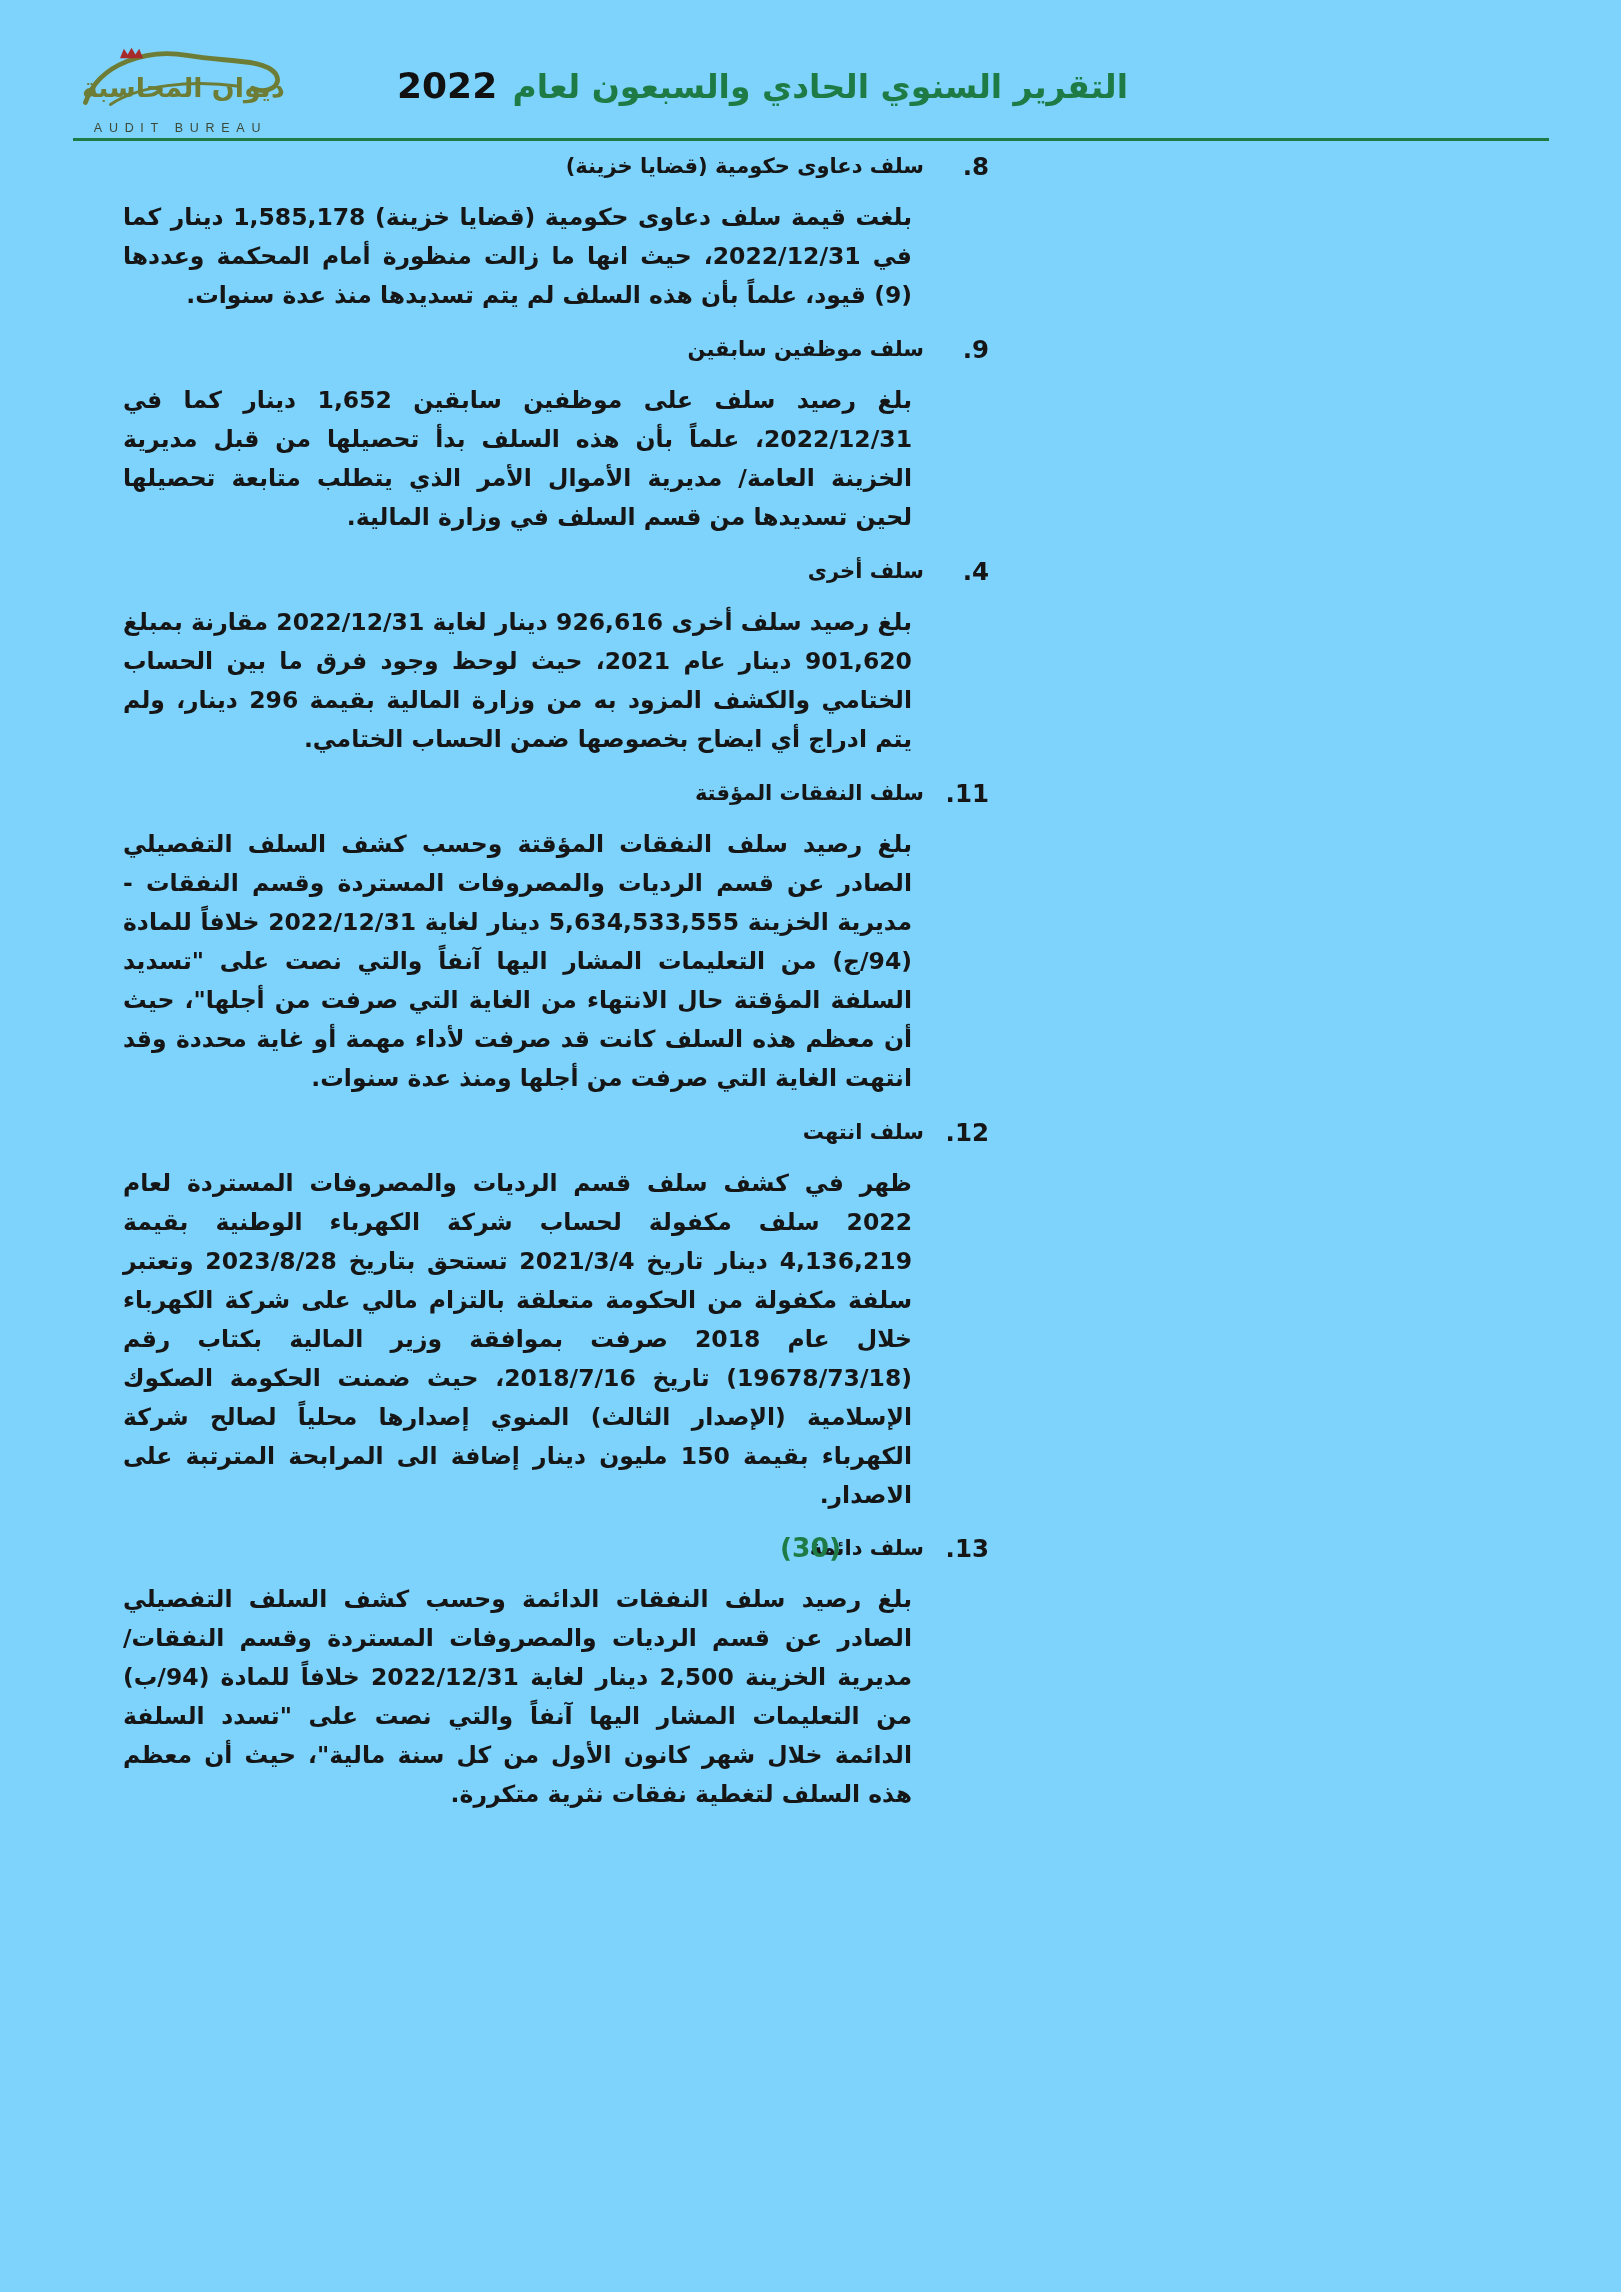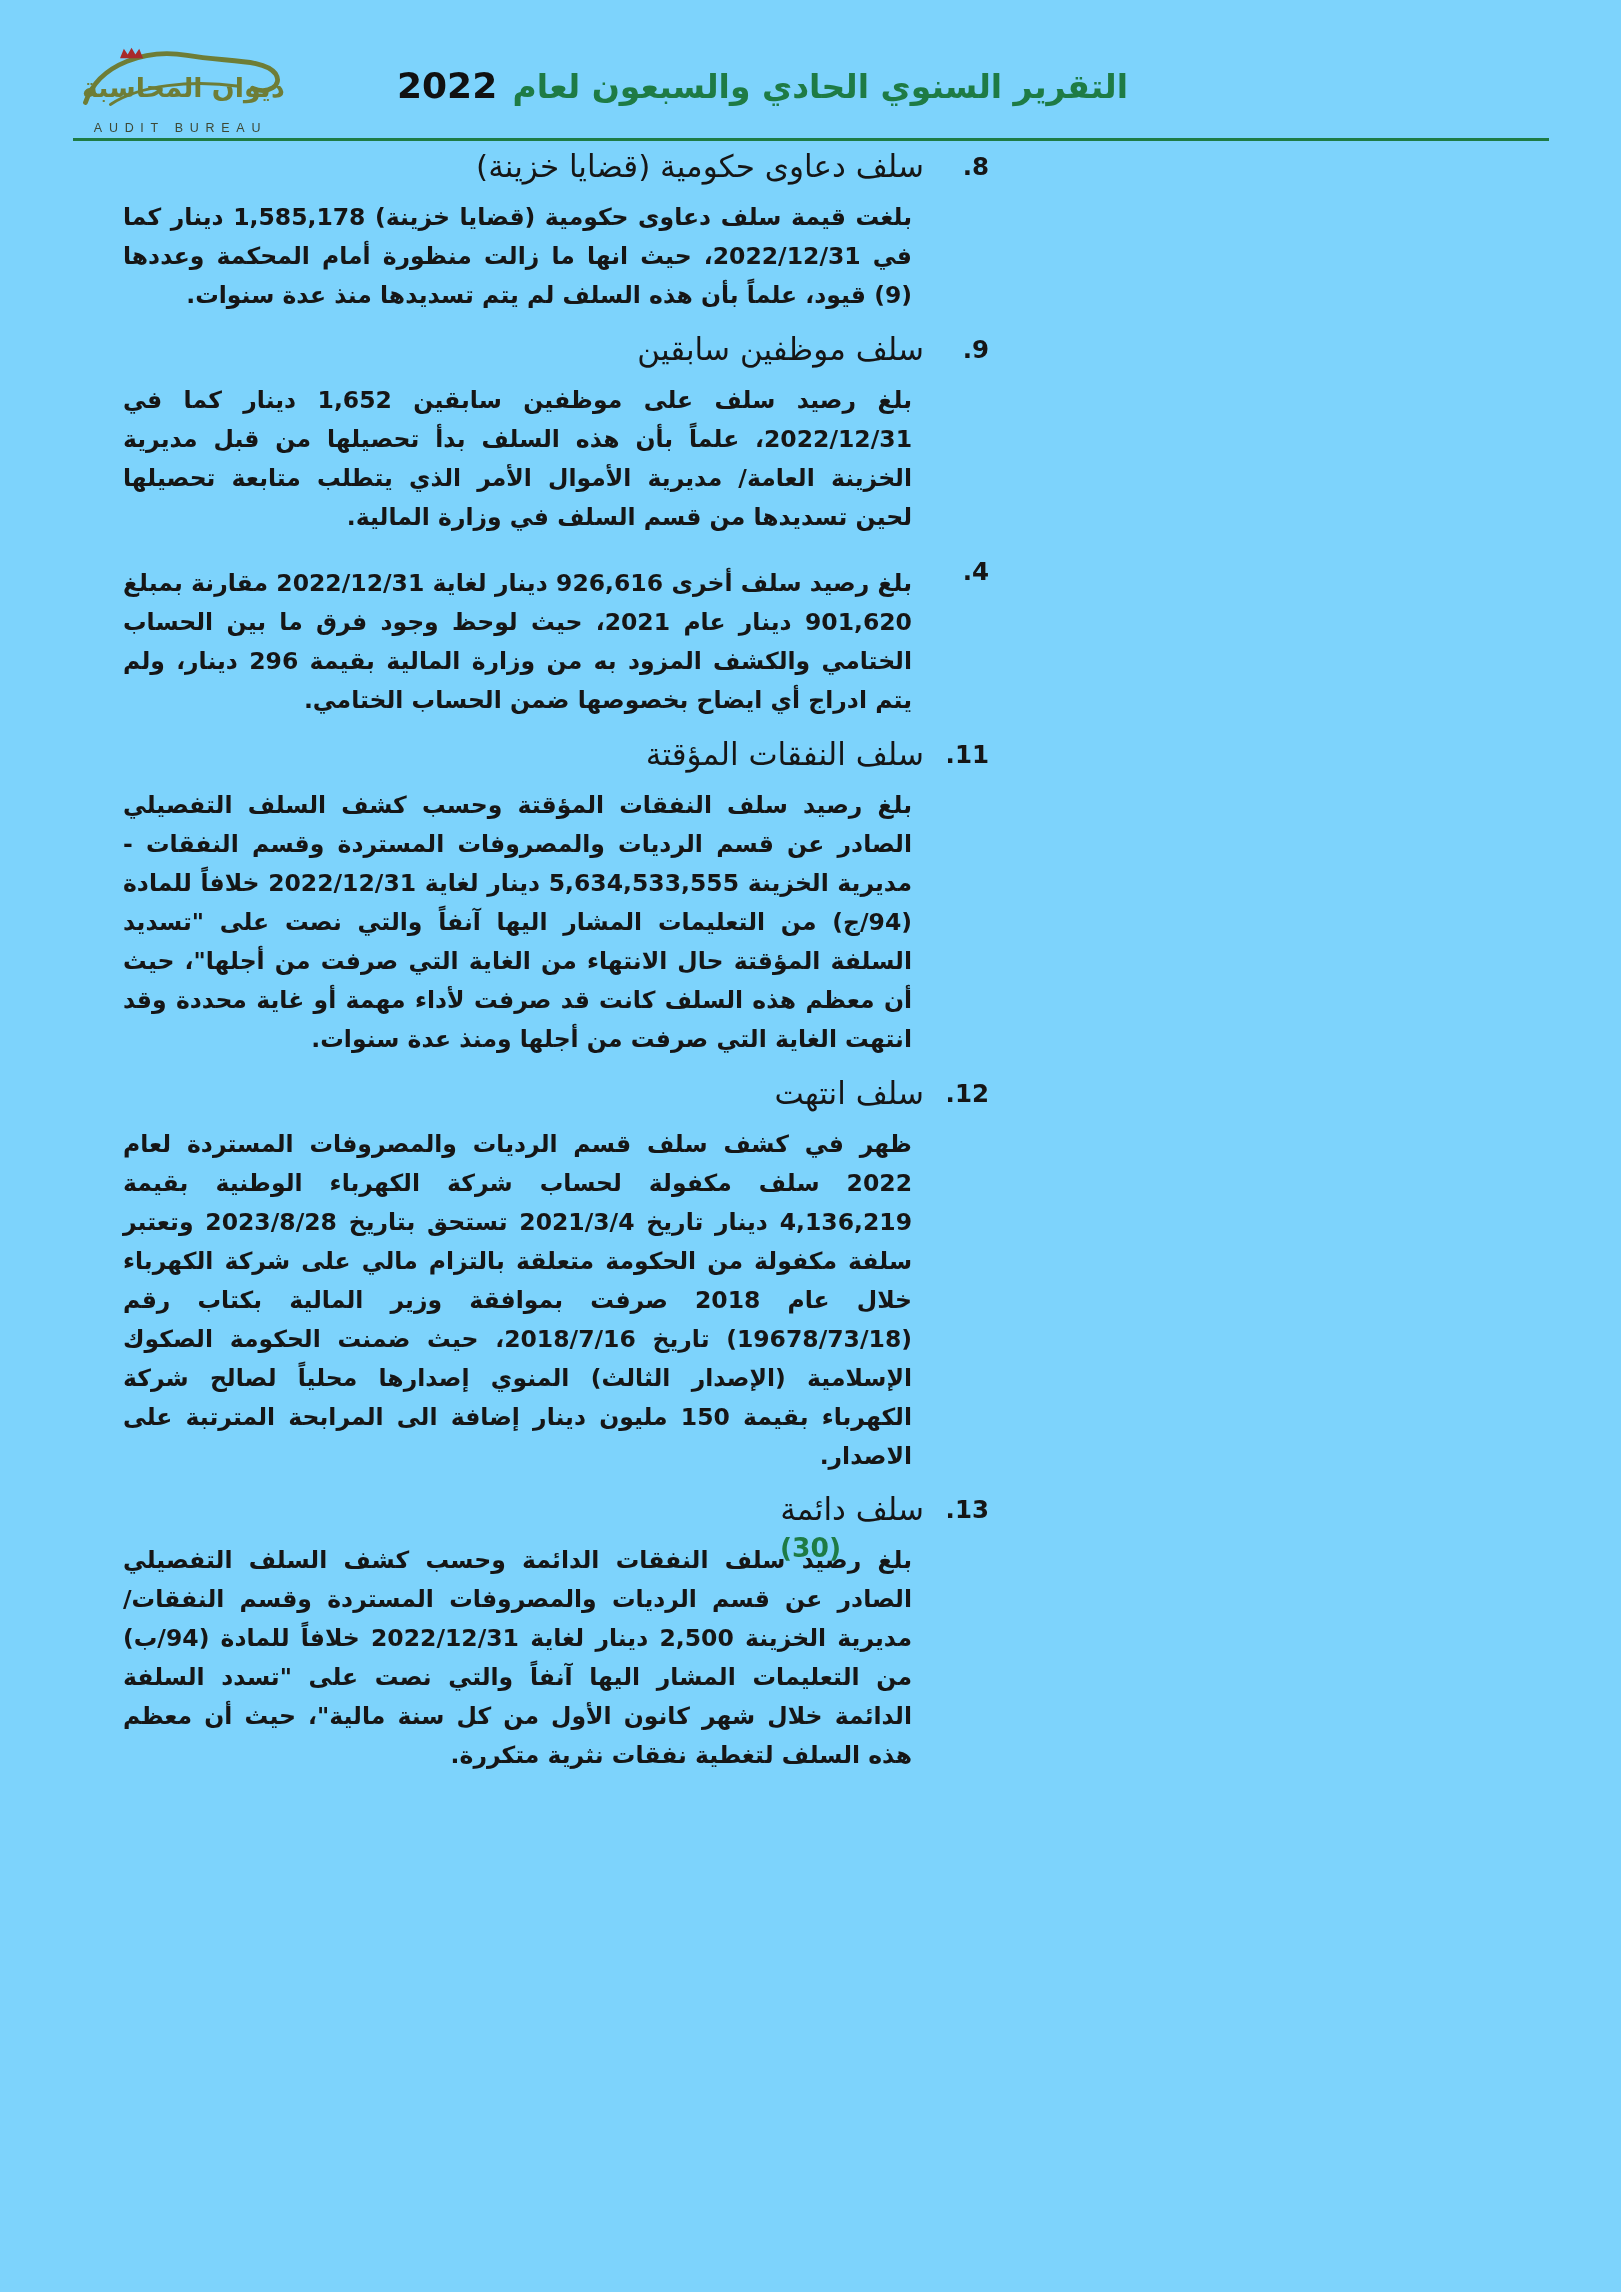--- a/index.html
+++ b/index.html
@@ -70,22 +70,22 @@
     flex: 0 0 65px;
     width: 65px;
     font-size: 24.5px;
     font-weight: bold;
     line-height: 39px;
     direction: rtl;
   }
   .itembody { flex: 1 1 auto; min-width: 0; }
   .heading {
     margin: 0;
-    font-size: 31px;
-    font-weight: normal;
+    font-size: 21px;
+    font-weight: bold;
     line-height: 39px;
   }
   .para {
     margin: 12px;
     font-size: 23.5px;
     font-weight: bold;
     line-height: 39px;
     text-align: justify;
   }
   
@@ -139,20 +139,21 @@
       <div class="num">9.</div>
       <div class="itembody">
         <h3 class="heading">سلف موظفين سابقين</h3>
         <p class="para">بلغ رصيد سلف على موظفين سابقين 1,652 دينار كما في 2022/12/31، علماً بأن هذه السلف بدأ تحصيلها من قبل مديرية الخزينة العامة/ مديرية الأموال الأمر الذي يتطلب متابعة تحصيلها لحين تسديدها من قسم السلف في وزارة المالية.</p>
       </div>
     </section>
 
     <section class="item">
       <div class="num">4.</div>
       <div class="itembody">
+        <h3 class="heading">سلف أخرى</h3>
         <p class="para">بلغ رصيد سلف أخرى 926,616 دينار لغاية 2022/12/31 مقارنة بمبلغ 901,620 دينار عام 2021، حيث لوحظ وجود فرق ما بين الحساب الختامي والكشف المزود به من وزارة المالية بقيمة 296 دينار، ولم يتم ادراج أي ايضاح بخصوصها ضمن الحساب الختامي.</p>
       </div>
     </section>
 
     <section class="item">
       <div class="num">11.</div>
       <div class="itembody">
         <h3 class="heading">سلف النفقات المؤقتة</h3>
         <p class="para">بلغ رصيد سلف النفقات المؤقتة وحسب كشف السلف التفصيلي الصادر عن قسم الرديات والمصروفات المستردة وقسم النفقات - مديرية الخزينة 5,634,533,555 دينار لغاية 2022/12/31 خلافاً للمادة (94/ج) من التعليمات المشار اليها آنفاً والتي نصت على "تسديد السلفة المؤقتة حال الانتهاء من الغاية التي صرفت من أجلها"، حيث أن معظم هذه السلف كانت قد صرفت لأداء مهمة أو غاية محددة وقد انتهت الغاية التي صرفت من أجلها ومنذ عدة سنوات.</p>
       </div>

